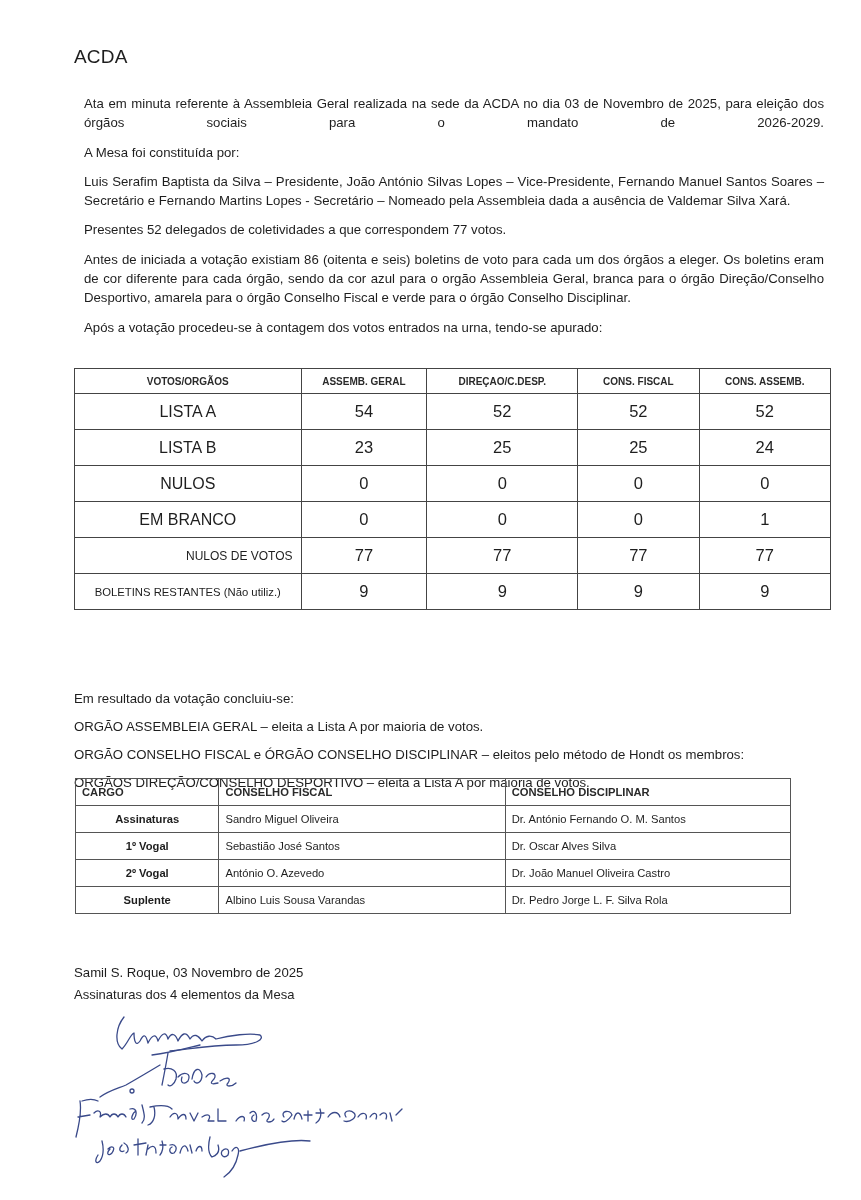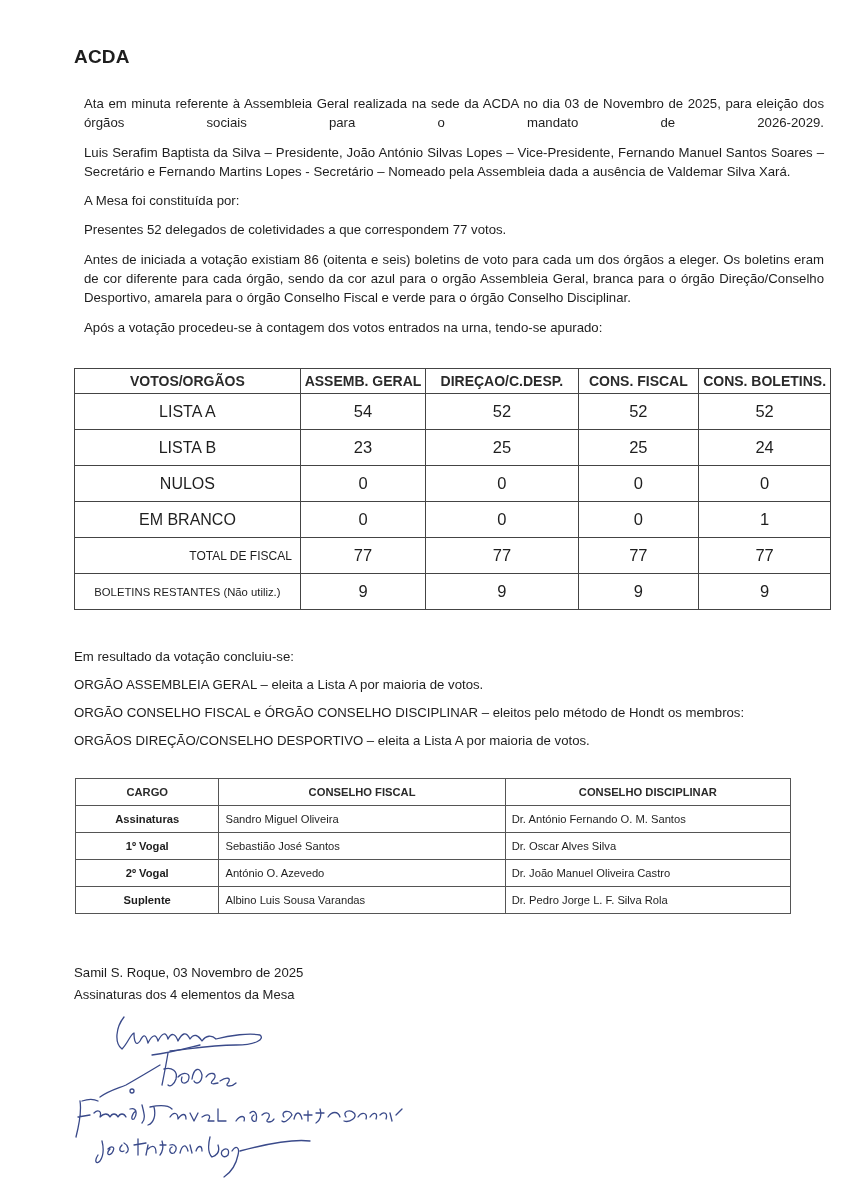--- a/index.html
+++ b/index.html
@@ -1,71 +1,71 @@
 <!DOCTYPE html>
 <html><head>
 <meta charset="utf-8">
 <style>
   html, body { margin: 0; padding: 0; background: #ffffff; }
   body {
     width: 861px; height: 1200px; position: relative; overflow: hidden;
     font-family: "Liberation Sans", sans-serif; color: #1e1e1e;
   }
   .page { position: absolute; left: 0; top: 0; width: 861px; height: 1200px; }
-  .org-title { position: absolute; left: 74px; top: 46px; font-size: 19px; letter-spacing: 0.2px; font-weight: bold; }
+  .org-title { position: absolute; left: 74px; top: 46px; font-size: 19px; letter-spacing: 0.2px; }
   .intro { position: absolute; left: 74px; top: 84px; width: 760px; font-size: 13.2px; line-height: 19.3px; text-align: justify; }
   .intro p { margin: 10px; }
   .intro .justify-last { text-align-last: justify; }
 
   table { border-collapse: collapse; position: absolute; }
   .votes { left: 74px; top: 368px; width: 757px; }
   .votes td, .votes th { border: 1.3px solid #444; text-align: center; padding: 0; }
-  .votes th { font-weight: bold; font-size: 14px; height: 24px; color: #2a2a2a; }
+  .votes th { font-weight: bold; font-size: 10px; height: 24px; color: #2a2a2a; }
   .votes td { height: 35px; font-size: 16.5px; }
   .votes td.label { font-size: 16px; }
   .votes td.label.right { text-align: right; padding-right: 8px; font-size: 12px; }
   .votes td.label.small { font-size: 11.3px; }
   .votes .c0 { width: 235px; } .votes .c1 { width: 130px; } .votes .c2 { width: 154px; } .votes .c3 { width: 126px; } .votes .c4 { width: 136px; }
 
-  .results { position: absolute; left: 74px; top: 648px; font-size: 13.2px; }
+  .results { position: absolute; left: 74px; top: 690px; font-size: 13.2px; }
   .results p { margin: 0 0 11px 0; line-height: 17px; }
 
   .members { left: 75px; top: 778px; width: 716px; }
   .members td, .members th { border: 1.2px solid #555; padding: 0 6px; font-size: 11.2px; height: 26px; }
-  .members th { font-weight: bold; text-align: center; color: #2a2a2a; }
+  .members th { font-weight: bold; text-align: left; color: #2a2a2a; }
   .members td.cargo { font-weight: bold; text-align: center; }
   .members .k0 { width: 131px; } .members .k1 { width: 275px; } .members .k2 { width: 274px; }
 
   .place-date { position: absolute; left: 74px; top: 965px; font-size: 13.2px; }
   .signatures-label { position: absolute; left: 74px; top: 987px; font-size: 13px; }
   .sig { position: absolute; left: 60px; top: 1005px; }
 </style>
 </head>
 <body>
 
 <div class="page">
   <div class="org-title">ACDA</div>
 
   <div class="intro">
     <p class="justify-last">Ata em minuta referente à Assembleia Geral realizada na sede da ACDA no dia 03 de Novembro de 2025, para eleição dos órgãos sociais para o mandato de 2026-2029.</p>
+    <p>A Mesa foi constituída por:</p>
     <p>Luis Serafim Baptista da Silva – Presidente, João António Silvas Lopes – Vice-Presidente, Fernando Manuel Santos Soares – Secretário e Fernando Martins Lopes - Secretário – Nomeado pela Assembleia dada a ausência de Valdemar Silva Xará.</p>
-    <p>A Mesa foi constituída por:</p>
     <p>Presentes 52 delegados de coletividades a que correspondem 77 votos.</p>
     <p>Antes de iniciada a votação existiam 86 (oitenta e seis) boletins de voto para cada um dos órgãos a eleger. Os boletins eram de cor diferente para cada órgão, sendo da cor azul para o orgão Assembleia Geral, branca para o órgão Direção/Conselho Desportivo, amarela para o órgão Conselho Fiscal e verde para o órgão Conselho Disciplinar.</p>
     <p>Após a votação procedeu-se à contagem dos votos entrados na urna, tendo-se apurado:</p>
   </div>
 
   <table class="votes">
     <thead>
       <tr>
         <th class="c0">VOTOS/ORGÃOS</th>
         <th class="c1">ASSEMB. GERAL</th>
         <th class="c2">DIREÇAO/C.DESP.</th>
         <th class="c3">CONS. FISCAL</th>
-        <th class="c4">CONS. BOLETINS.</th>
+        <th class="c4">CONS. ASSEMB.</th>
       </tr>
     </thead>
     <tbody>
       <tr>
         <td class="label">LISTA A</td>
         <td>54</td>
         <td>52</td>
         <td>52</td>
         <td>52</td>
       </tr>
@@ -84,21 +84,21 @@
         <td>0</td>
       </tr>
       <tr>
         <td class="label">EM BRANCO</td>
         <td>0</td>
         <td>0</td>
         <td>0</td>
         <td>1</td>
       </tr>
       <tr>
-        <td class="label right">TOTAL DE FISCAL</td>
+        <td class="label right">NULOS DE VOTOS</td>
         <td>77</td>
         <td>77</td>
         <td>77</td>
         <td>77</td>
       </tr>
       <tr>
         <td class="label small">BOLETINS RESTANTES (Não utiliz.)</td>
         <td>9</td>
         <td>9</td>
         <td>9</td>

